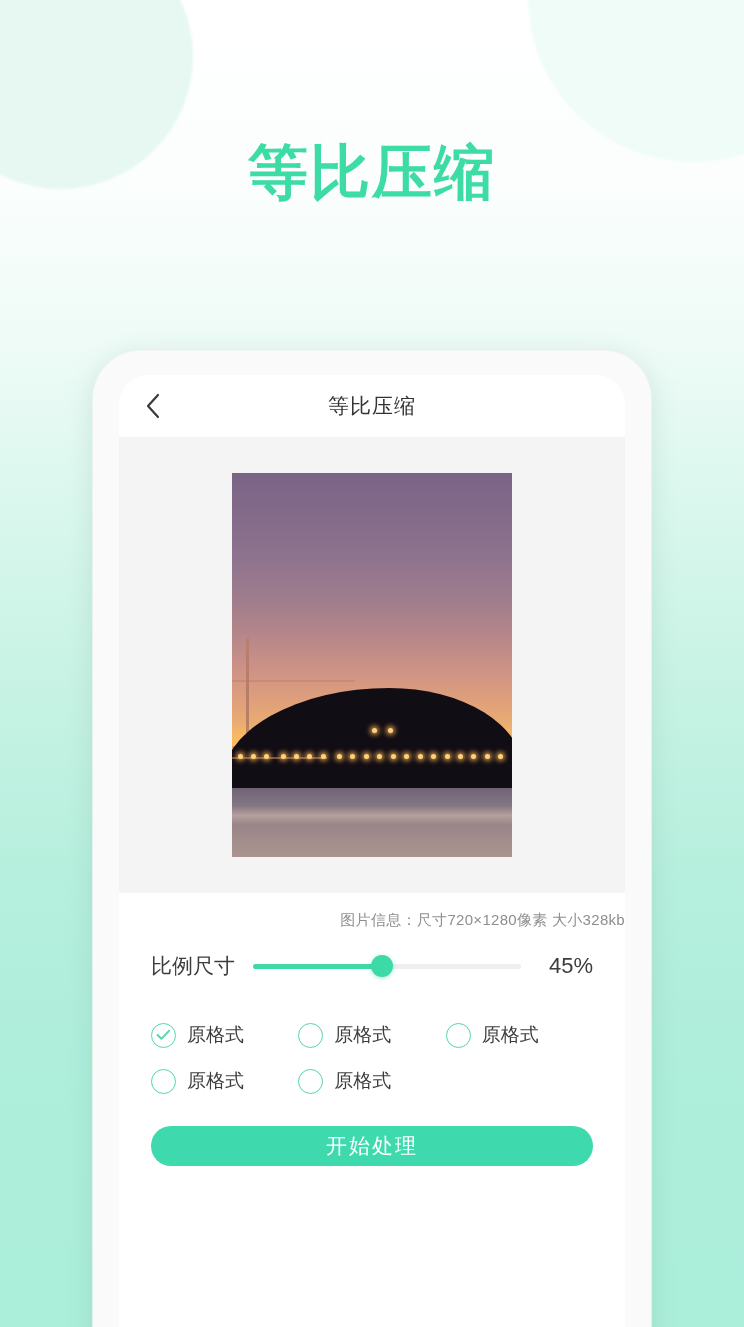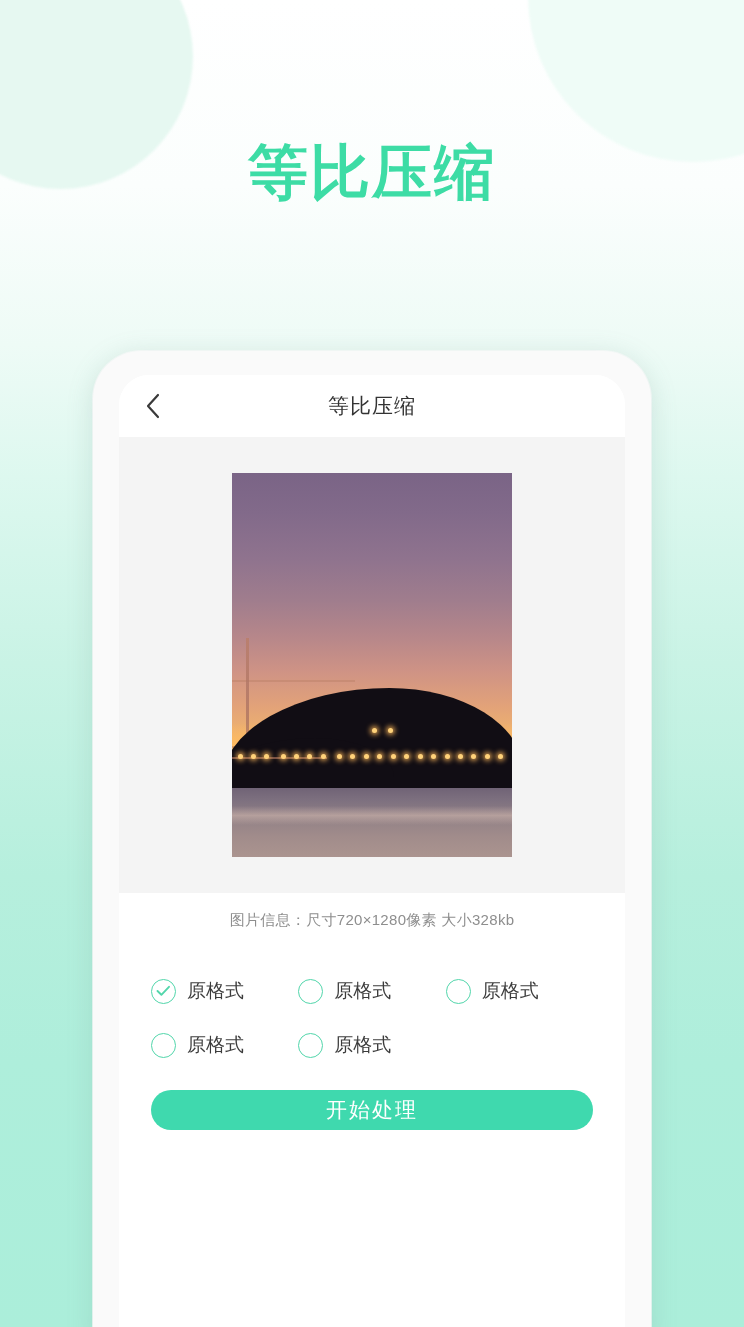--- a/index.html
+++ b/index.html
@@ -244,21 +244,21 @@
     position: absolute;
     width: 5px; height: 5px;
     border-radius: 50%;
     background: #ff5a46;
     box-shadow: 0 0 5px 2px rgba(255,70,50,0.75);
   }
 
   
   .info-row {
     background: #ffffff;
-    text-align: center;
+    text-align: right;
     padding-top: 18px;
   }
   .info-text {
     font-size: 15px;
     color: #8e8e8e;
     letter-spacing: 0.3px;
   }
 
   
   .slider-row {
@@ -316,24 +316,24 @@
   .section {
     padding: 26px 32px 0 32px;
     background: #ffffff;
   }
   .section-title {
     font-size: 19px;
     color: #3c3c3c;
     letter-spacing: 0.5px;
   }
   .options-grid {
-    margin-top: 22px;
+    margin-top: 16px;
     display: grid;
     grid-template-columns: 1fr 1fr 1fr;
-    row-gap: 28px;
+    row-gap: 20px;
   }
   .option {
     display: flex;
     align-items: center;
     cursor: pointer;
   }
   .radio {
     width: 25px; height: 25px;
     border-radius: 50%;
     border: 1.6px solid #52d6ab;
@@ -427,20 +427,29 @@
           <span class="red-light" style="left:50%; bottom:26px"></span>
           <span class="red-light" style="left:56%; bottom:26px"></span>
         </div>
       </div>
     </div>
 
     <div class="info-row">
       <div class="info-text">图片信息：尺寸720×1280像素  大小328kb</div>
     </div>
 
+    <div class="slider-row">
+      <div class="slider-label">比例尺寸</div>
+      <div class="slider-track-wrap">
+        <div class="slider-track"></div>
+        <div class="slider-fill" id="sliderFill" style="width: 48%;"></div>
+        <div class="slider-thumb" id="sliderThumb" style="left: 48%;"></div>
+      </div>
+      <div class="slider-value">45%</div>
+    </div>
 
     <div class="section">
       <div class="options-grid" id="optionsGrid">
           <div class="option">
             <span class="radio">
               <svg width="15" height="12" viewBox="0 0 15 12" fill="none">
                 <path d="M1.5 6 L5.4 9.8 L13 1.8" stroke="#52d6ab" stroke-width="1.9" stroke-linecap="round" stroke-linejoin="round"></path>
               </svg>
             </span>
             <span class="option-label">原格式</span>

